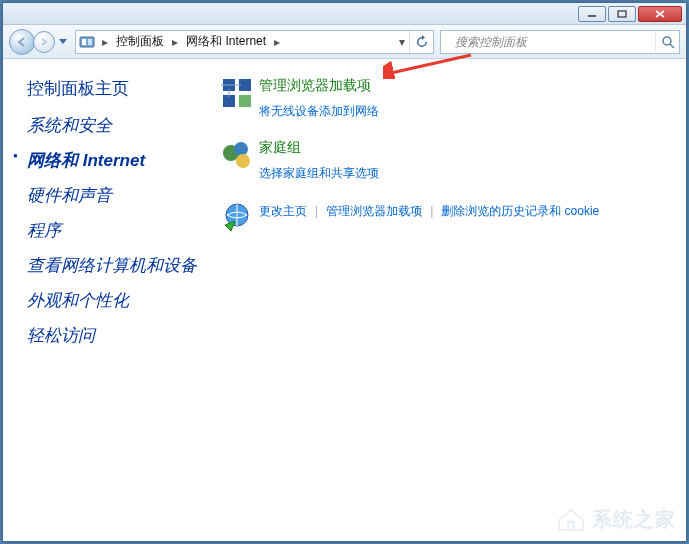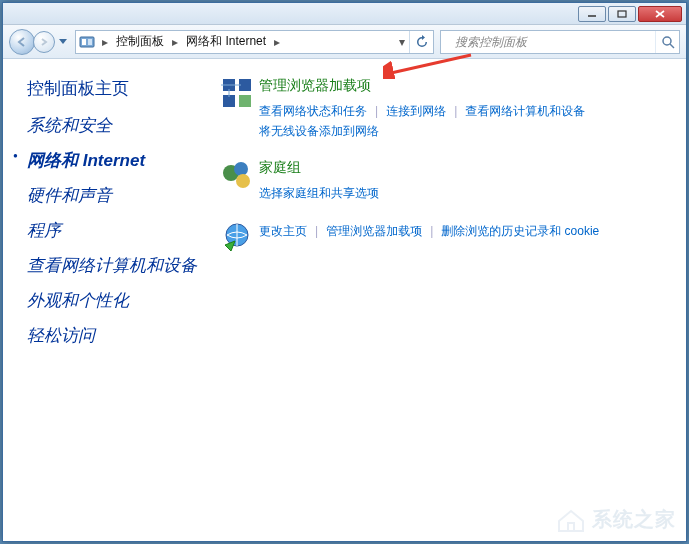--- a/index.html
+++ b/index.html
@@ -35,21 +35,21 @@
   .side-item.active::before { content:"●"; position:absolute; left:-14px; top:2px; font-size:8px; color:#003399; }
   .main { flex:1; padding:18px 12px; position:relative; }
   .section { display:flex; margin-bottom:18px; }
   .sec-icon { width:44px; display:flex; align-items:flex-start; justify-content:center; }
   .sec-body { flex:1; }
   .sec-title { color:#1a7f1a; font-size:14px; margin-bottom:6px; cursor:pointer; }
   .sec-links { font-size:12px; line-height:20px; }
   .lnk { color:#0066cc; cursor:pointer; white-space:nowrap; }
   .divider { color:#aac; margin:0 8px; }
   .arrow-annotation { position:absolute; left:180px; top:-10px; pointer-events:none; }
-  .watermark { position:absolute; right:10px; bottom:8px; color:#d7e2ec; font-size:20px; font-weight:bold; letter-spacing:1px; display:flex; align-items:center; gap:6px; opacity:.65; pointer-events:none; }
+  .watermark { position:absolute; right:10px; bottom:8px; color:#d7e2ec; font-size:20px; font-weight:bold; letter-spacing:1px; display:flex; gap:6px; opacity:.65; pointer-events:none; }
   .watermark svg { opacity:.8; }
 </style>
 </head>
 <body>
 
 <div class="window">
 
   <div class="titlebar">
     <div class="win-btn min">
       <svg width="10" height="8">
@@ -153,21 +153,20 @@
                 <rect x="18" y="2" width="12" height="12" fill="#2c5aa0"></rect>
                 <rect x="2" y="18" width="12" height="12" fill="#2c5aa0"></rect>
                 <rect x="18" y="18" width="12" height="12" fill="#6fb36f"></rect>
                 <line x="12" y1="8" x2="20" y2="8" stroke="#7aa7d4"></line>
                 <line x1="8" y1="12" x2="8" y2="20" stroke="#7aa7d4"></line>
               </svg>
             </div>
             <div class="sec-body">
               <div class="sec-title">管理浏览器加载项</div>
               <div class="sec-links">
-                <div><span class="lnk">查看网络状态和任务</span><span class="divider">|</span><span class="lnk">连接到网络</span><span class="divider">|</span><span class="lnk">查看网络计算机和设备</span></div>
                 <div><span class="lnk">将无线设备添加到网络</span></div>
               </div>
             </div>
           </div>
           <div class="section">
             <div class="sec-icon">
               <svg width="32" height="32">
                 <circle cx="10" cy="14" r="8" fill="#4a8f4a"></circle>
                 <circle cx="20" cy="10" r="7" fill="#3c7fbf"></circle>
                 <circle cx="22" cy="22" r="7" fill="#e6c04a"></circle>

